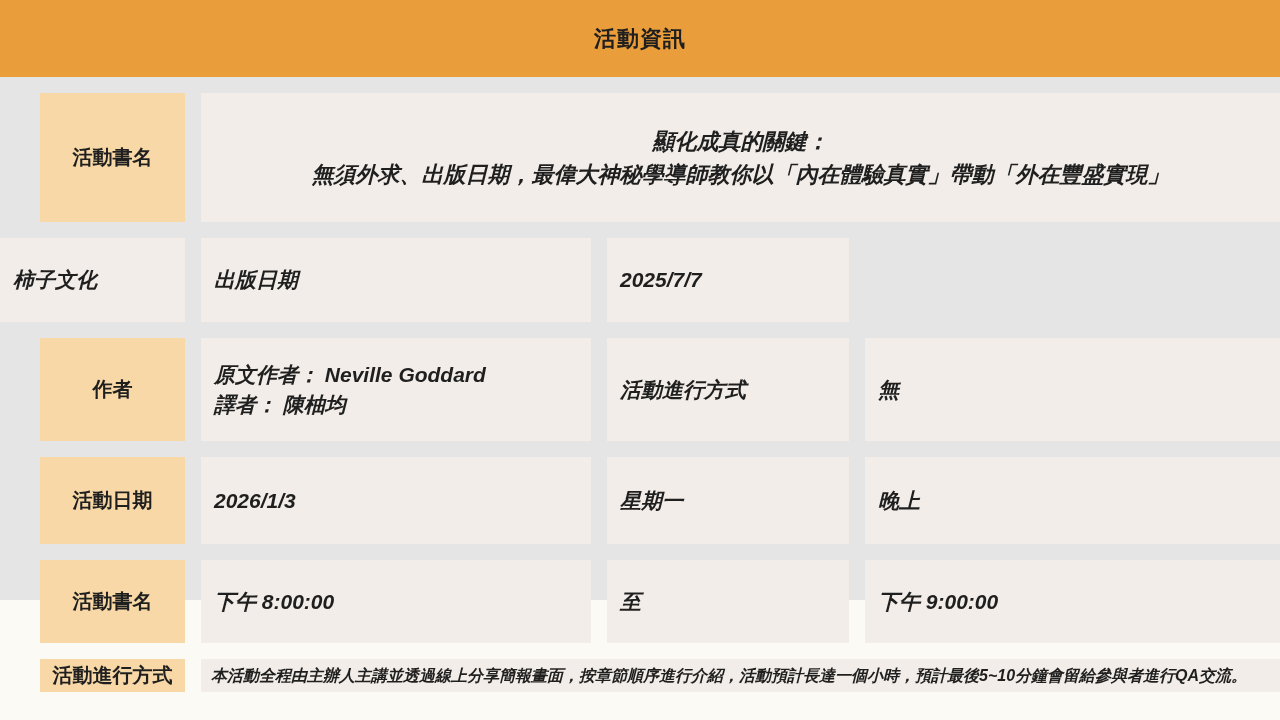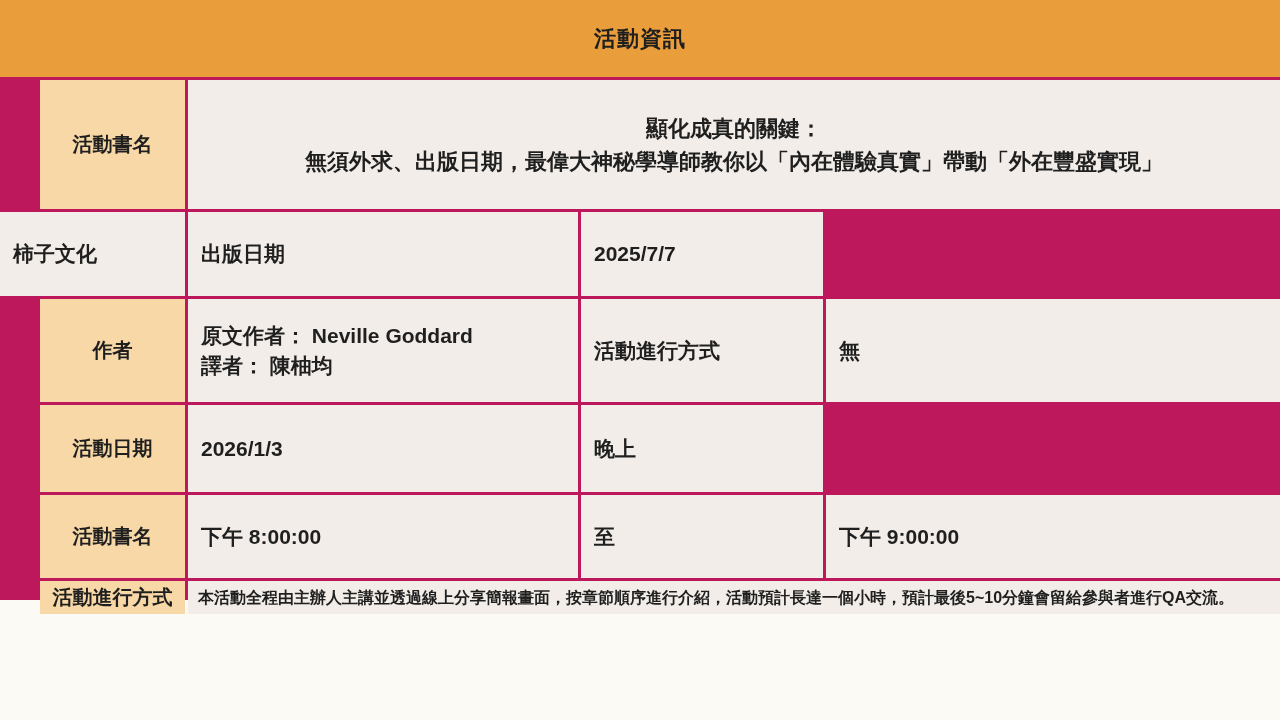--- a/index.html
+++ b/index.html
@@ -6,22 +6,22 @@
   body{
     width:1280px;height:720px;overflow:hidden;
     font-family:"Liberation Sans","DejaVu Sans",sans-serif;
     background:#FCFAF5;
   }
   .tbl{
     width:1280px;height:600px;
     display:grid;
     grid-template-columns:185px 390px 242px 1fr;
     grid-template-rows:77px 129px 84px 103px 87px 83px 1fr;
-    gap:3px;
-    background:#be185d;
+    gap:16px;
+    background:#e5e5e5;
   }
   .cell{
     font-weight:700;
     color:#1F1F1F;
     box-sizing:border-box;
   }
   .hdr{
     grid-column:1 / 5;
     background:#E99D3B;
     display:flex;align-items:center;justify-content:center;
@@ -35,20 +35,21 @@
     font-size:20px;text-align:center;
     padding:0 6px;
     margin-left:40px;
   }
   .val{
     background:#F2EDE8;
     display:flex;flex-direction:column;justify-content:center;
     padding:0 13px;
     font-size:21px;
     line-height:30px;
+    font-style:italic;
   }
   .span3{grid-column:2 / 5;}
   .center{align-items:center;text-align:center;}
   .title-cell{font-size:22px;line-height:33px;padding:0 8px;}
   .method-cell{font-size:16px;line-height:33px;padding:0 10px;}
 </style>
 </head>
 <body>
 
 <div class="tbl">
@@ -68,20 +69,21 @@
   <div class="cell label">作者</div>
   <div class="cell val">
     <div>原文作者： Neville Goddard</div>
     <div>譯者： 陳柚均</div>
   </div>
   <div class="cell val">活動進行方式</div>
   <div class="cell val">無</div>
 
   <div class="cell label">活動日期</div>
   <div class="cell val">2026/1/3</div>
+  <div class="cell val">星期一</div>
   <div class="cell val">晚上</div>
 
   <div class="cell label">活動書名</div>
   <div class="cell val">下午 8:00:00</div>
   <div class="cell val">至</div>
   <div class="cell val">下午 9:00:00</div>
 
   <div class="cell label">活動進行方式</div>
   <div class="cell val span3 method-cell">本活動全程由主辦人主講並透過線上分享簡報畫面，按章節順序進行介紹，活動預計長達一個小時，預計最後5~10分鐘會留給參與者進行QA交流。</div>
 

